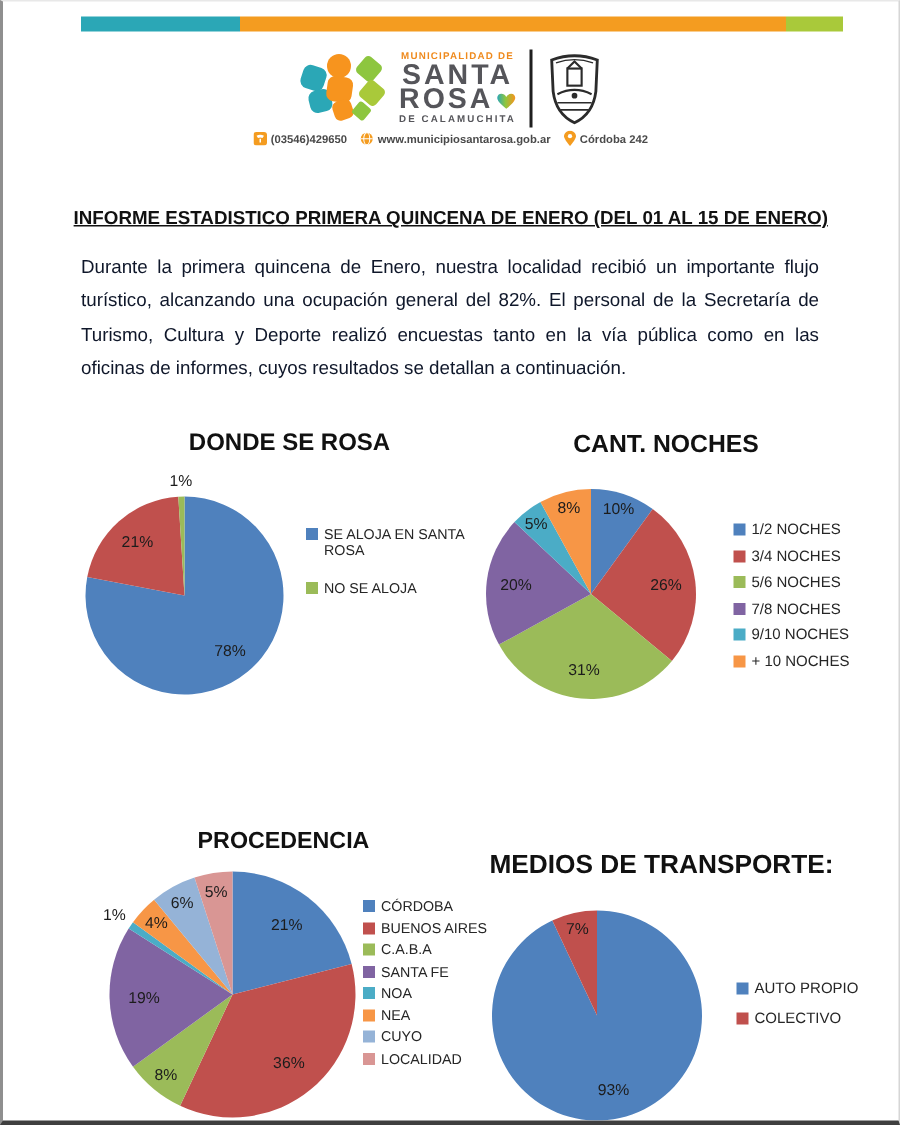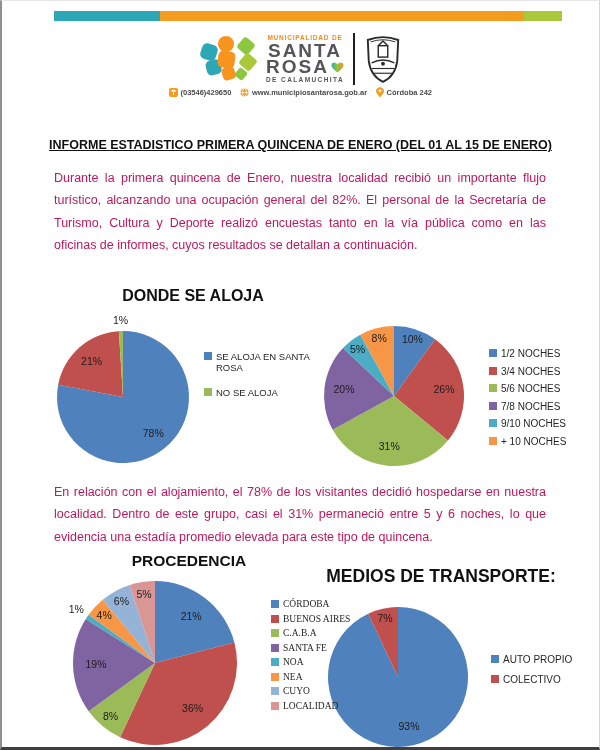--- a/index.html
+++ b/index.html
@@ -26,41 +26,41 @@
   .logo-divider{width:2px;height:52px;background:#1f1f1f;}
   
   .contact-row{position:absolute;top:86px;left:0;right:0;display:flex;justify-content:center;
     align-items:center;gap:9px;font-size:7.5px;font-weight:bold;color:#4a4a4a;}
   .contact-item{display:flex;align-items:center;gap:2.5px;}
   
   .doc-title{position:absolute;top:137px;left:0;right:0;text-align:center;font-size:12.5px;
     font-weight:bold;color:#111;white-space:nowrap;}
   .doc-title span{text-decoration:underline;}
   .para{position:absolute;left:52px;right:53px;font-size:12.5px;line-height:22.4px;
-    text-align:justify;color:#be185d;}
+    text-align:justify;color:#0f172a;}
   #para1{top:166px;}
   #para2{top:480px;}
   .sec-heading{position:absolute;left:52px;top:250px;font-size:14px;font-weight:bold;
     text-decoration:underline;color:#111;}
   
   .c-title{position:absolute;font-weight:bold;color:#111;text-align:center;white-space:nowrap;z-index:3;}
   #ct0{left:61px;top:286px;width:260px;font-size:16px;}
   #ct1{left:312px;top:286px;width:260px;font-size:16.5px;}
   #ct2{left:57px;top:551px;width:260px;font-size:15.5px;}
   #ct3{left:299px;top:565px;width:280px;font-size:17.5px;}
   .pie-svg{position:absolute;z-index:1;}
   #pie0{left:21px;top:296px;}
   #pie1{left:292px;top:295px;}
   #pie2{left:43px;top:552px;}
   #pie3{left:296px;top:576px;}
   .pie-svg text{font-family:"Liberation Sans",sans-serif;font-size:10.5px;fill:#1c1c1c;}
   .legend{position:absolute;z-index:2;}
   #lg0{left:202px;top:350px;width:118px;}
   #lg1{left:487px;top:347px;width:110px;}
-  #lg2{left:269px;top:598px;width:95px;font-family:Liberation Serif, serif;}
+  #lg2{left:240px;top:598px;width:95px;}
   #lg3{left:489px;top:653px;width:105px;}
   .li{display:flex;align-items:flex-start;gap:4px;color:#262626;line-height:11px;}
   #lg0 .li{margin-bottom:14px;font-size:9.5px;}
   #lg1 .li{margin-bottom:6px;font-size:10px;line-height:11.5px;}
   #lg2 .li{margin-bottom:3.5px;font-size:9.5px;}
   #lg3 .li{margin-bottom:9px;font-size:10px;text-align:center;}
   .sq{width:8px;height:8px;flex:0 0 8px;margin-top:1px;}
 </style>
 </head>
 <body>
@@ -140,21 +140,22 @@
     </span>
   </div>
 
   <div class="doc-title">
     <span>INFORME ESTADISTICO PRIMERA QUINCENA DE ENERO (DEL 01 AL 15 DE ENERO)</span>
   </div>
 
   <div class="para" id="para1">Durante la primera quincena de Enero, nuestra localidad recibió un importante flujo turístico, alcanzando una ocupación general del 82%. El personal de la Secretaría de Turismo, Cultura y Deporte realizó encuestas tanto en la vía pública como en las oficinas de informes, cuyos resultados se detallan a continuación.</div>
 
 
-  <div class="c-title" id="ct0">DONDE SE ALOJA</div>
+  <div class="c-title" id="ct0">DONDE SE ROSA</div>
+  <div class="c-title" id="ct1">CANT. NOCHES</div>
 
   <svg class="pie-svg" id="pie0" width="200" height="200" viewBox="0 0 200 200" style="left: 21px; top: 296px;">
       <path d="M100,100 L100.00,34.00 A66,66 0 1 1 35.17,87.63 Z" fill="#4F81BD"></path>
       <path d="M100,100 L35.17,87.63 A66,66 0 0 1 95.86,34.13 Z" fill="#C0504D"></path>
       <path d="M100,100 L95.86,34.13 A66,66 0 0 1 100.00,34.00 Z" fill="#9BBB59"></path>
       <text x="130.3" y="140.1" text-anchor="middle">78%</text>
       <text x="68.6" y="67.9" text-anchor="middle">21%</text>
       <text x="97.6" y="27.0" text-anchor="middle">1%</text>
     </svg>
   <svg class="pie-svg" id="pie1" width="200" height="200" viewBox="0 0 200 200" style="left: 292px; top: 295px;">
@@ -202,21 +203,20 @@
       <div class="li">
         <span class="sq" style="background: rgb(75, 172, 198);"></span>
         <span>9/10 NOCHES</span>
       </div>
       <div class="li">
         <span class="sq" style="background: rgb(247, 150, 70);"></span>
         <span>+ 10 NOCHES</span>
       </div>
     </div>
 
-  <div class="para" id="para2">En relación con el alojamiento, el 78% de los visitantes decidió hospedarse en nuestra localidad. Dentro de este grupo, casi el 31% permaneció entre 5 y 6 noches, lo que evidencia una estadía promedio elevada para este tipo de quincena.</div>
 
   <div class="c-title" id="ct2">PROCEDENCIA</div>
   <div class="c-title" id="ct3">MEDIOS DE TRANSPORTE:</div>
 
   <svg class="pie-svg" id="pie2" width="220" height="220" viewBox="0 0 220 220" style="left: 43px; top: 552px;">
       <path d="M110,110 L110.00,28.00 A82,82 0 0 1 189.42,89.61 Z" fill="#4F81BD"></path>
       <path d="M110,110 L189.42,89.61 A82,82 0 0 1 75.09,184.20 Z" fill="#C0504D"></path>
       <path d="M110,110 L75.09,184.20 A82,82 0 0 1 43.66,158.20 Z" fill="#9BBB59"></path>
       <path d="M110,110 L43.66,158.20 A82,82 0 0 1 40.77,66.06 Z" fill="#8064A2"></path>
       <path d="M110,110 L40.77,66.06 A82,82 0 0 1 43.66,61.80 Z" fill="#4BACC6"></path>

